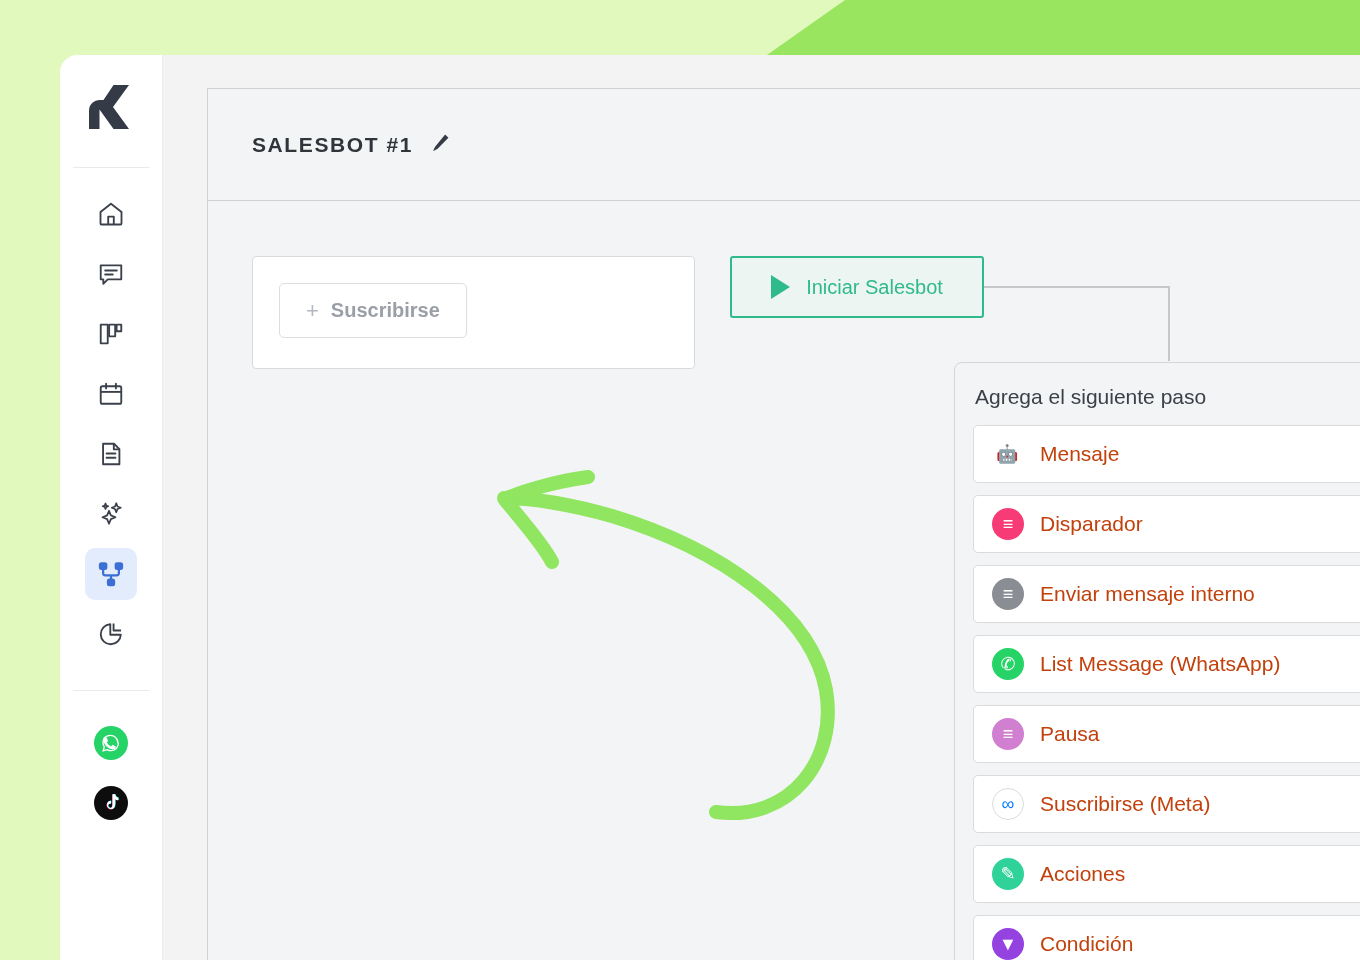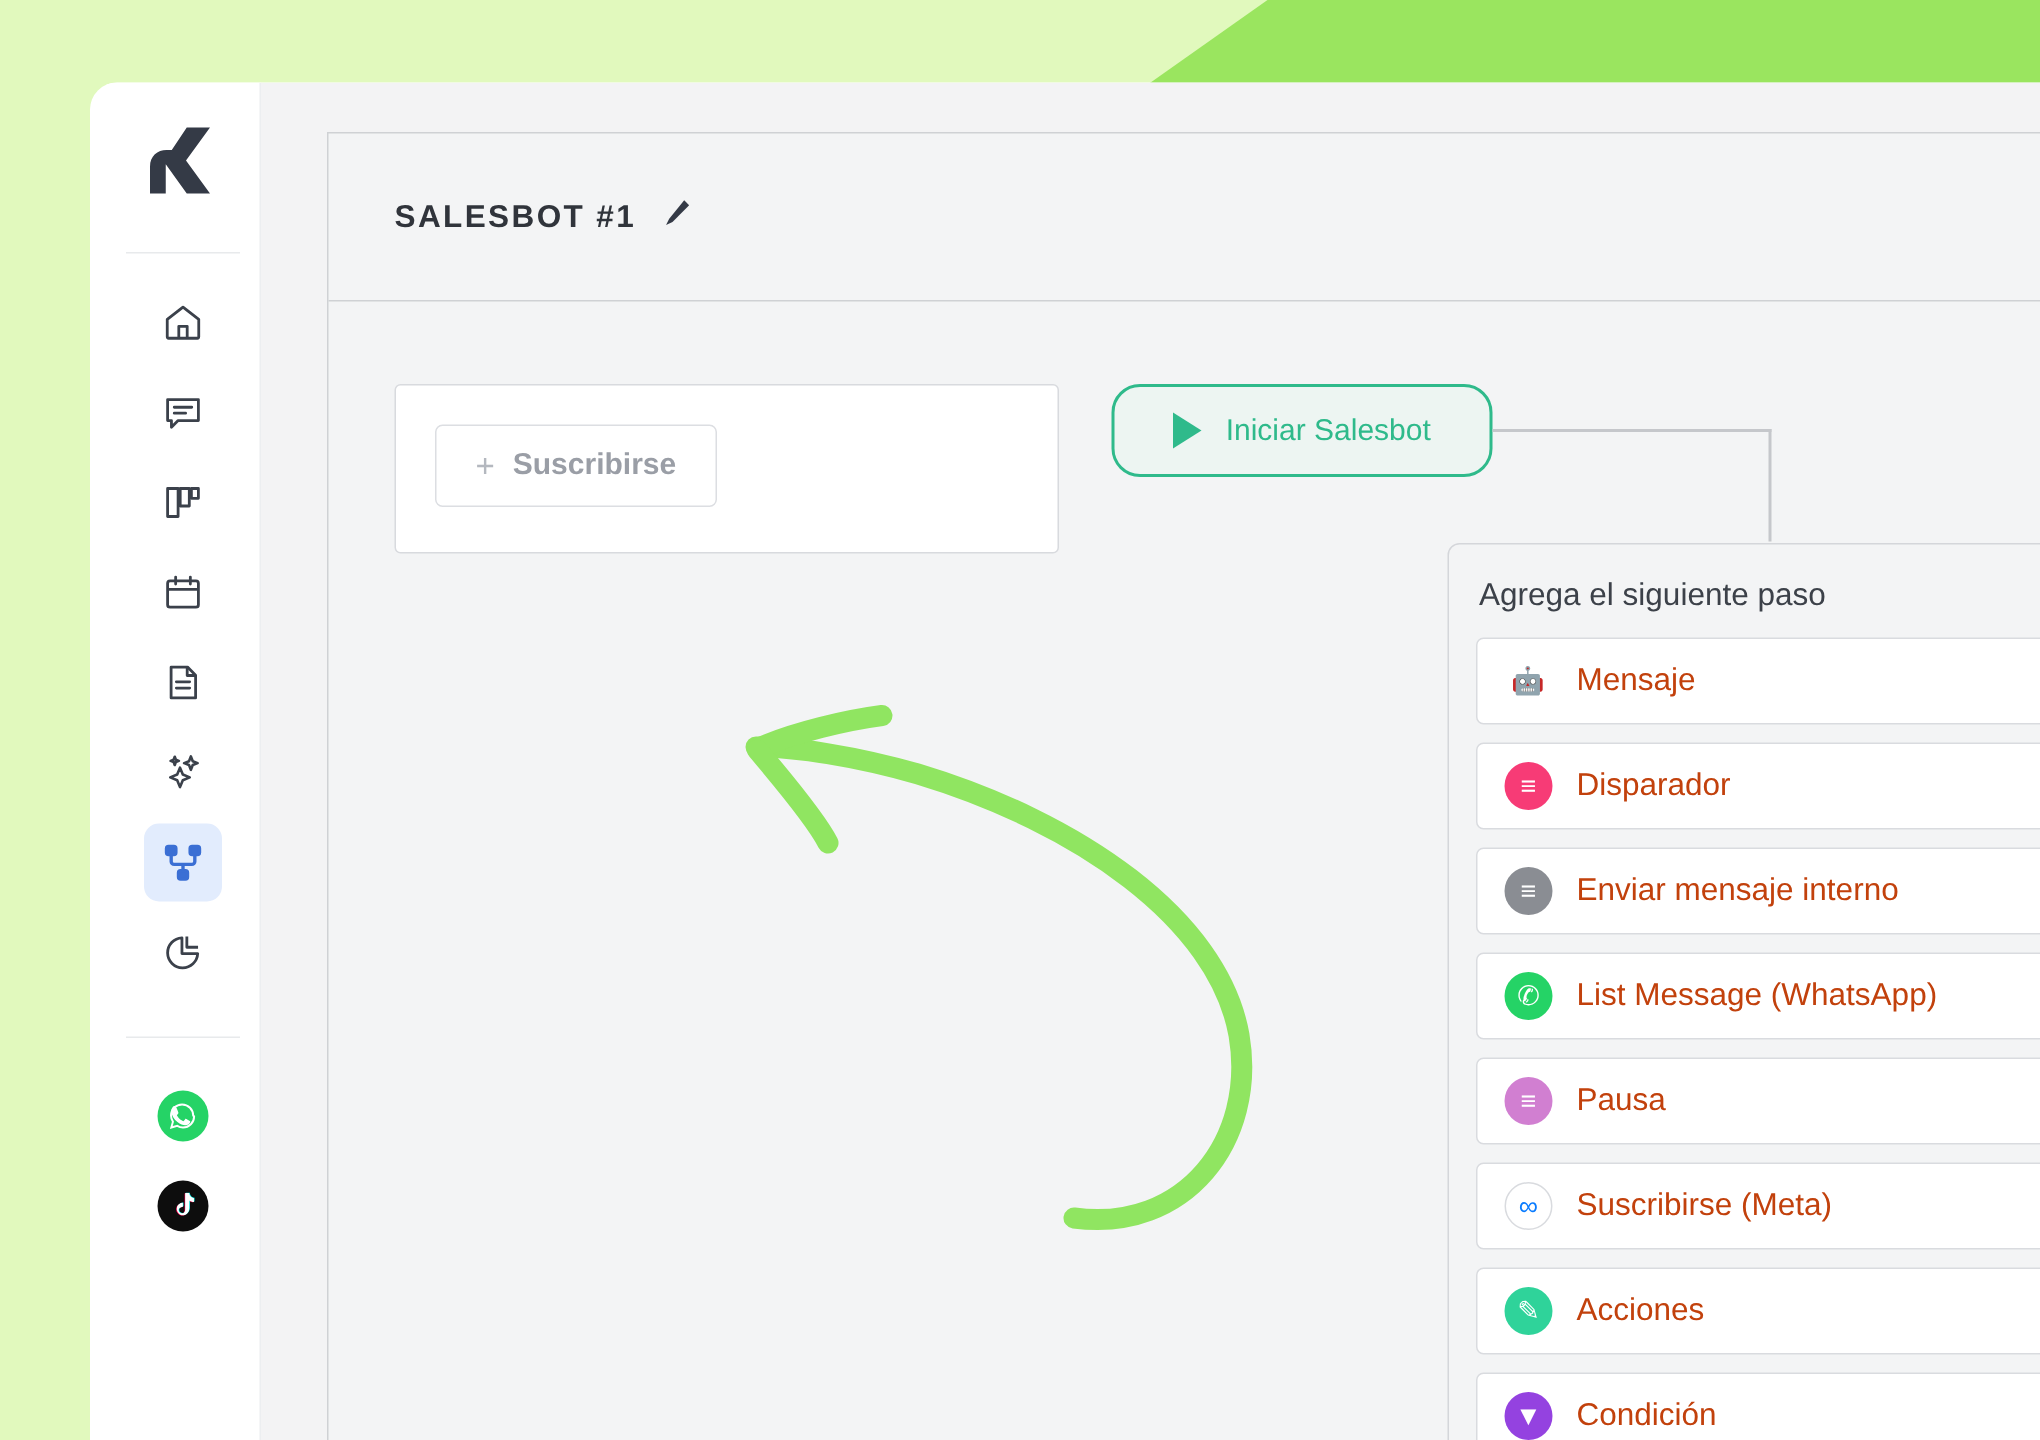--- a/index.html
+++ b/index.html
@@ -19,21 +19,20 @@
   }
 
   
   #app-window {
     position:absolute; left:60px; top:55px;
     width:1300px; height:905px;
     background:#ffffff;
     border-top-left-radius:18px;
     overflow:hidden;
     display:flex;
-    padding-left:11px;
   }
 
   
   #sidebar {
     width:103px; flex:0 0 103px; height:100%;
     background:#ffffff;
     display:flex; flex-direction:column; align-items:center;
     padding-top:28px;
     border-right:1px solid #eceef0;
   }
@@ -96,21 +95,21 @@
     font-family:inherit;
   }
   #add-trigger-plus { font-size:22px; font-weight:400; color:#b4b8bf; line-height:1; }
 
   
   #start-salesbot-button {
     position:absolute; left:522px; top:55px;
     width:254px; height:62px;
     background:#edf5f2;
     border:2px solid #2fba8b;
-    border-radius:19px;
+    border-radius:3px;
     display:flex; align-items:center; justify-content:center; gap:16px;
     cursor:pointer;
   }
   #play-icon { width:0;height:0;border-left:19px solid #2fba8b;border-top:12px solid transparent;border-bottom:12px solid transparent; }
   #start-salesbot-label { font-size:20px; color:#2fba8b; }
 
   
   #connector-h { position:absolute; left:776px; top:85px; width:186px; height:2px; background:#c5c7cb; }
   #connector-v { position:absolute; left:960px; top:85px; width:2px; height:75px; background:#c5c7cb; }
 

